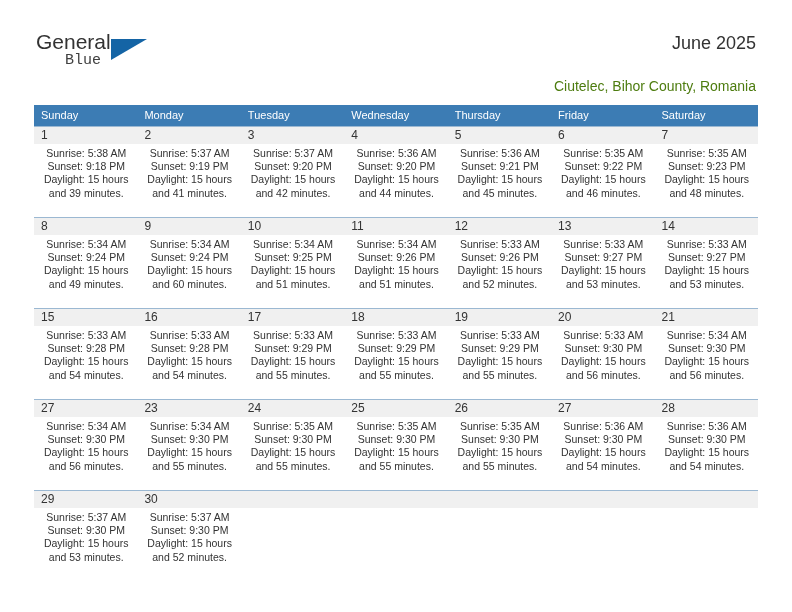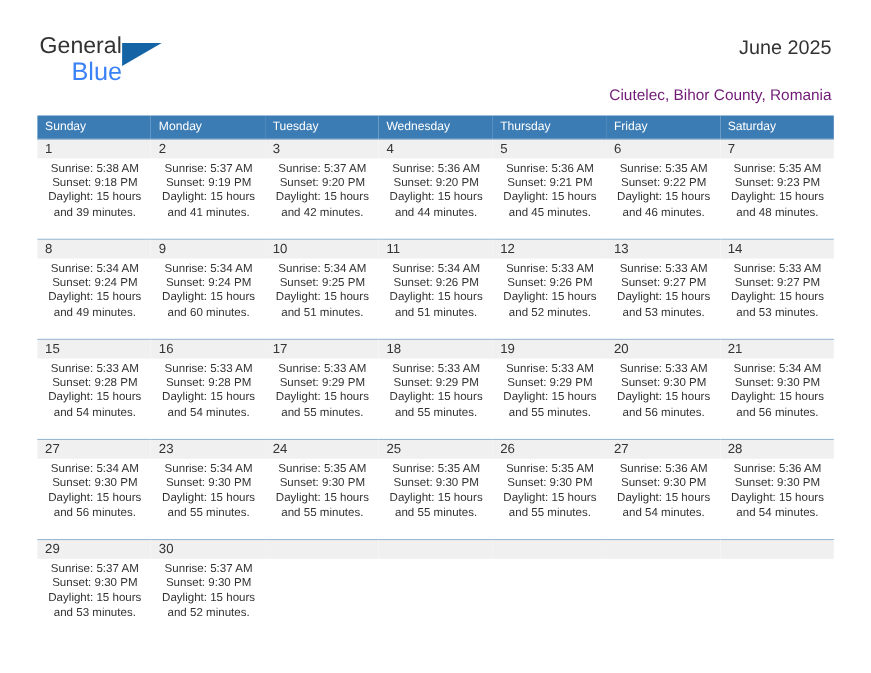--- a/index.html
+++ b/index.html
@@ -43,23 +43,23 @@
     top: 0;
     font-size: 21px;
     letter-spacing: 0px;
     color: #333333;
     font-family: "Liberation Sans", sans-serif;
   }
   .logo-blue {
     position: absolute;
     left: 29px;
     top: 22px;
-    font-size: 23px;
-    color: #3b82f6;
-    font-family: Liberation Sans, sans-serif;
+    font-size: 15px;
+    color: #404040;
+    font-family: Liberation Mono, monospace;
   }
   .logo-triangle {
     position: absolute;
     left: 75px;
     top: 9px;
     width: 0;
     height: 0;
     border-left: 36px solid #1464a5;
     border-bottom: 21px solid transparent;
   }
@@ -70,21 +70,21 @@
     font-size: 18px;
     color: #333333;
     text-align: right;
     white-space: nowrap;
   }
   .subtitle {
     position: absolute;
     right: 36px;
     top: 78px;
     font-size: 14px;
-    color: #701a75;
+    color: #4d7c0f;
     text-align: right;
     white-space: nowrap;
   }
 
   
   .calendar {
     position: absolute;
     left: 34px;
     top: 105px;
     width: 724px;

